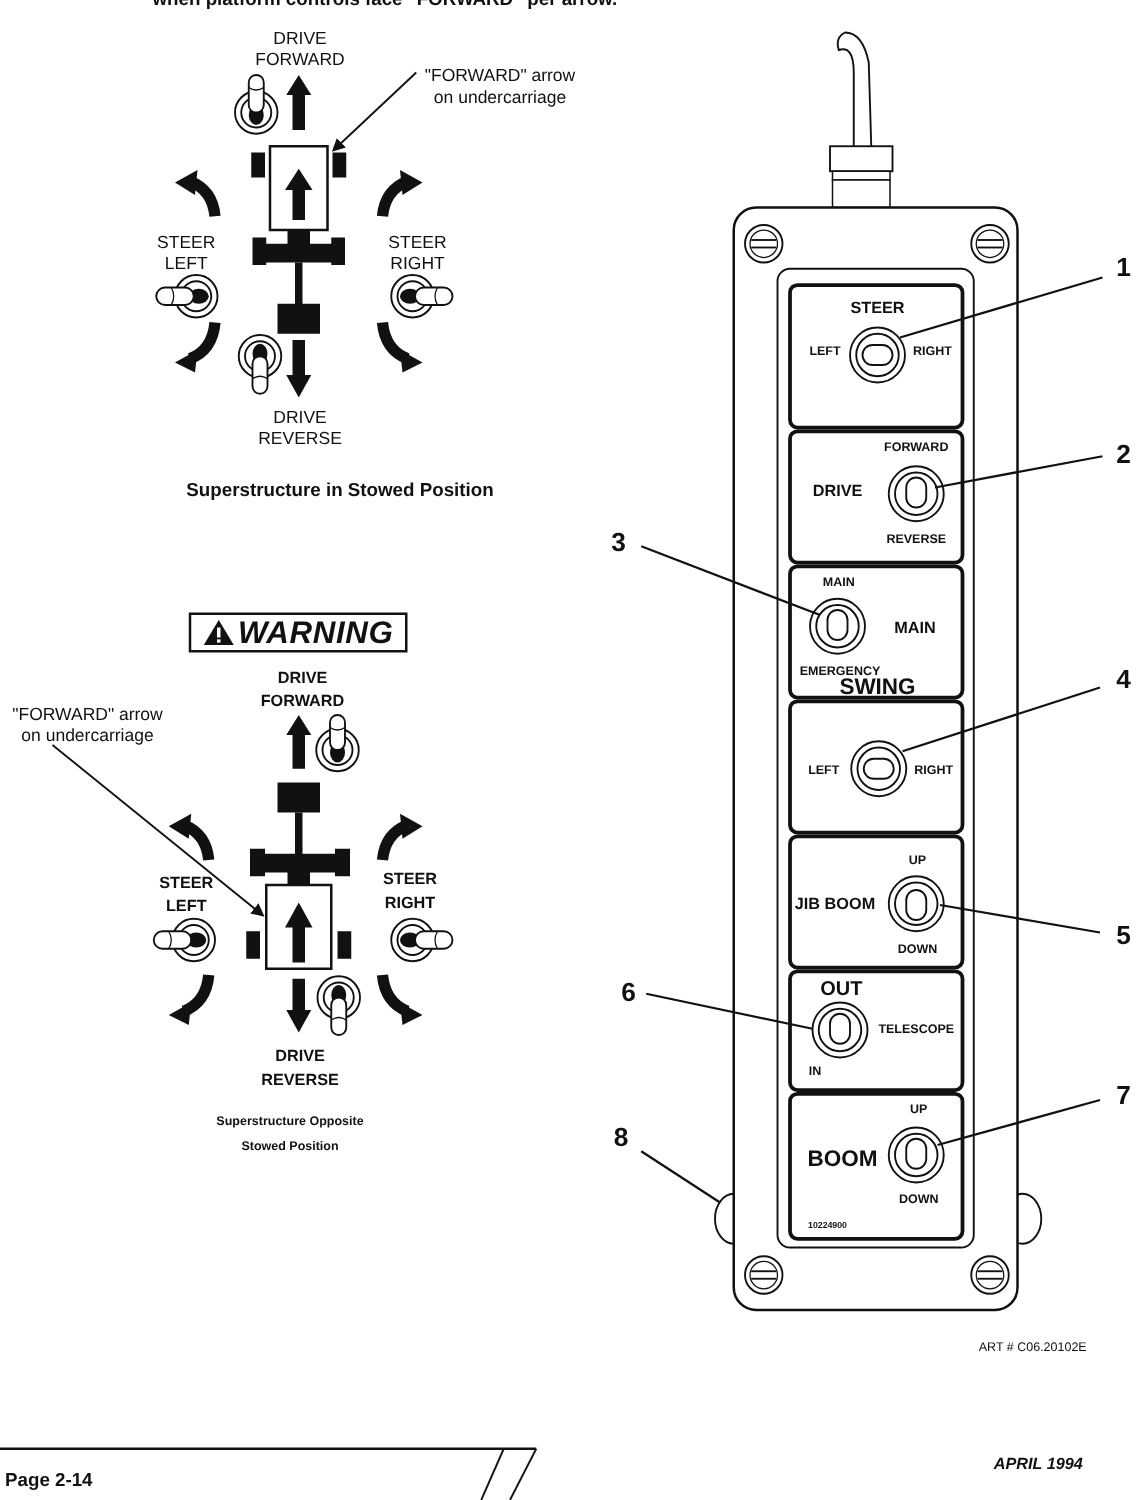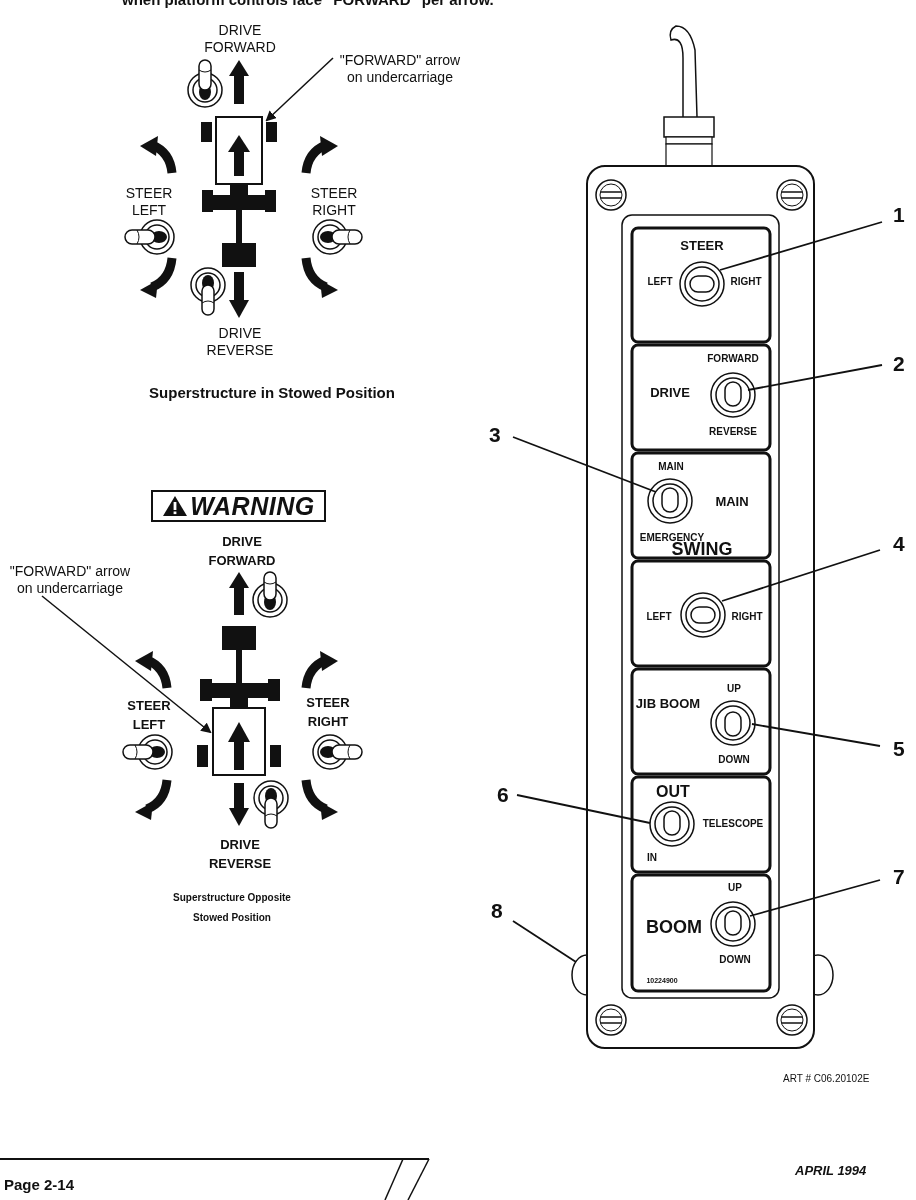--- a/index.html
+++ b/index.html
@@ -331,21 +331,21 @@
 <div class="plabel" style="left:733px;top:426px;font-size:10px;">REVERSE</div>
 
 <div class="plabel" style="left:732px;top:494px;font-size:13px;">MAIN</div>
 <div class="plabel" style="left:671px;top:461px;font-size:10px;">MAIN</div>
 <div class="plabel" style="left:672px;top:532px;font-size:10px;">EMERGENCY</div>
 
 <div class="plabel" style="left:702px;top:539px;font-size:18px;">SWING</div>
 <div class="plabel" style="left:659px;top:611px;font-size:10px;">LEFT</div>
 <div class="plabel" style="left:747px;top:611px;font-size:10px;">RIGHT</div>
 
-<div class="plabel" style="left:668px;top:696px;font-size:13px;">JIB BOOM</div>
+<div class="plabel" style="left:668px;top:715px;font-size:13px;">JIB BOOM</div>
 <div class="plabel" style="left:734px;top:683px;font-size:10px;">UP</div>
 <div class="plabel" style="left:734px;top:754px;font-size:10px;">DOWN</div>
 
 <div class="plabel" style="left:733px;top:818px;font-size:10px;">TELESCOPE</div>
 <div class="plabel" style="left:673px;top:783px;font-size:16px;">OUT</div>
 <div class="plabel" style="left:652px;top:852px;font-size:10px;">IN</div>
 
 <div class="plabel" style="left:674px;top:917px;font-size:18px;">BOOM</div>
 <div class="plabel" style="left:735px;top:882px;font-size:10px;">UP</div>
 <div class="plabel" style="left:735px;top:954px;font-size:10px;">DOWN</div>

